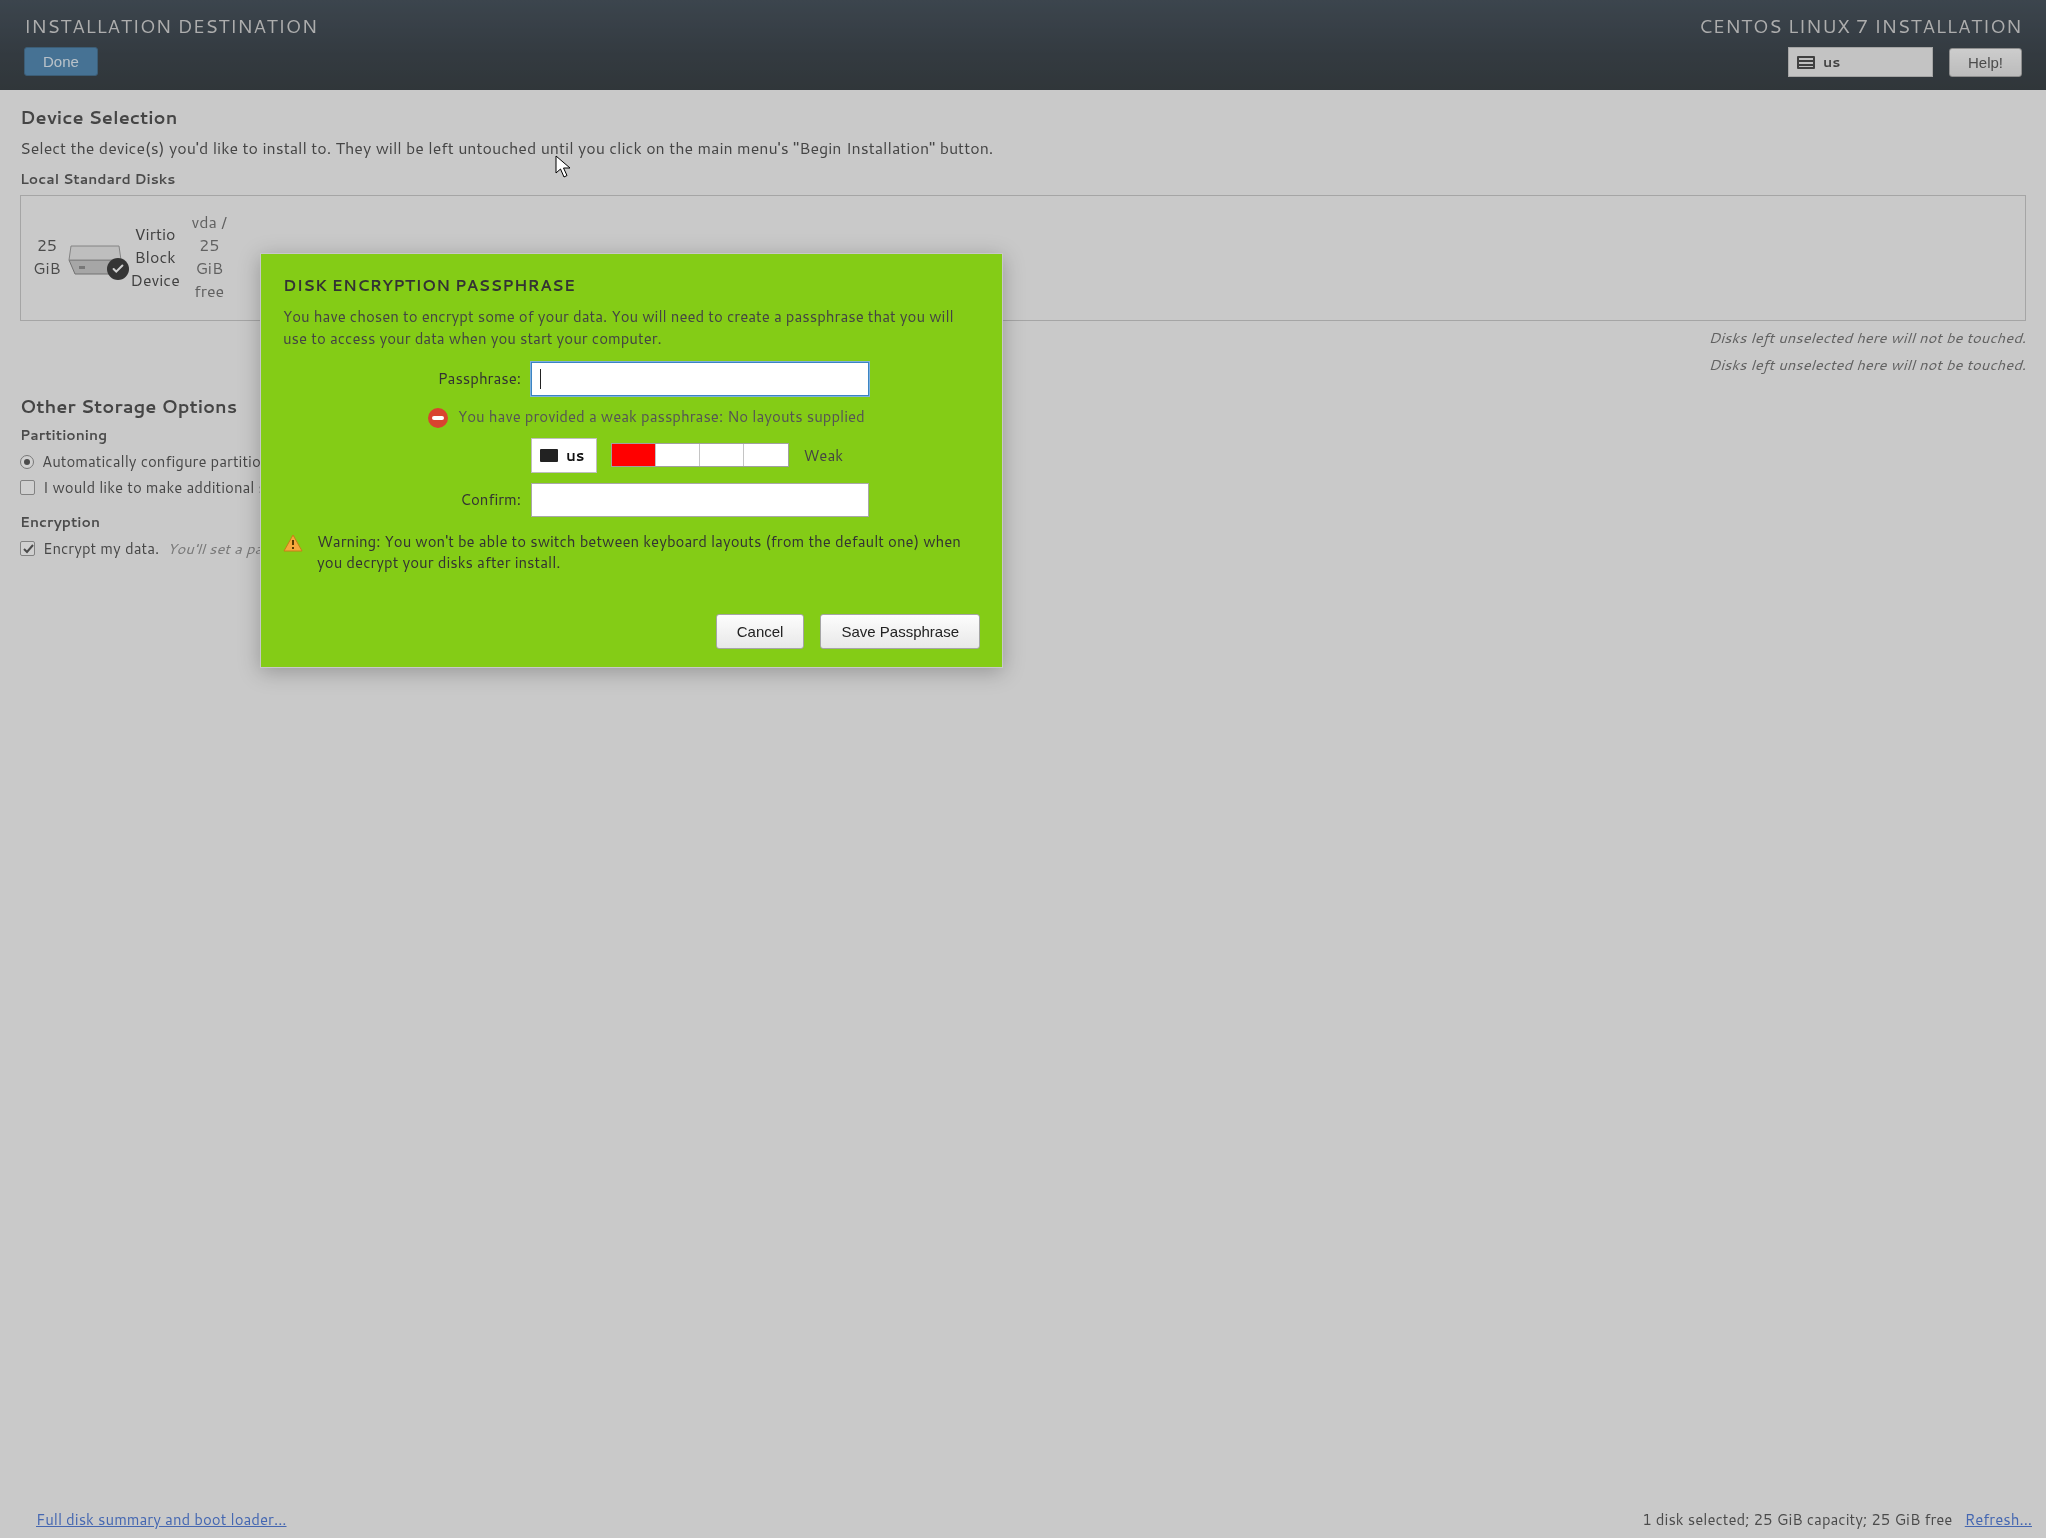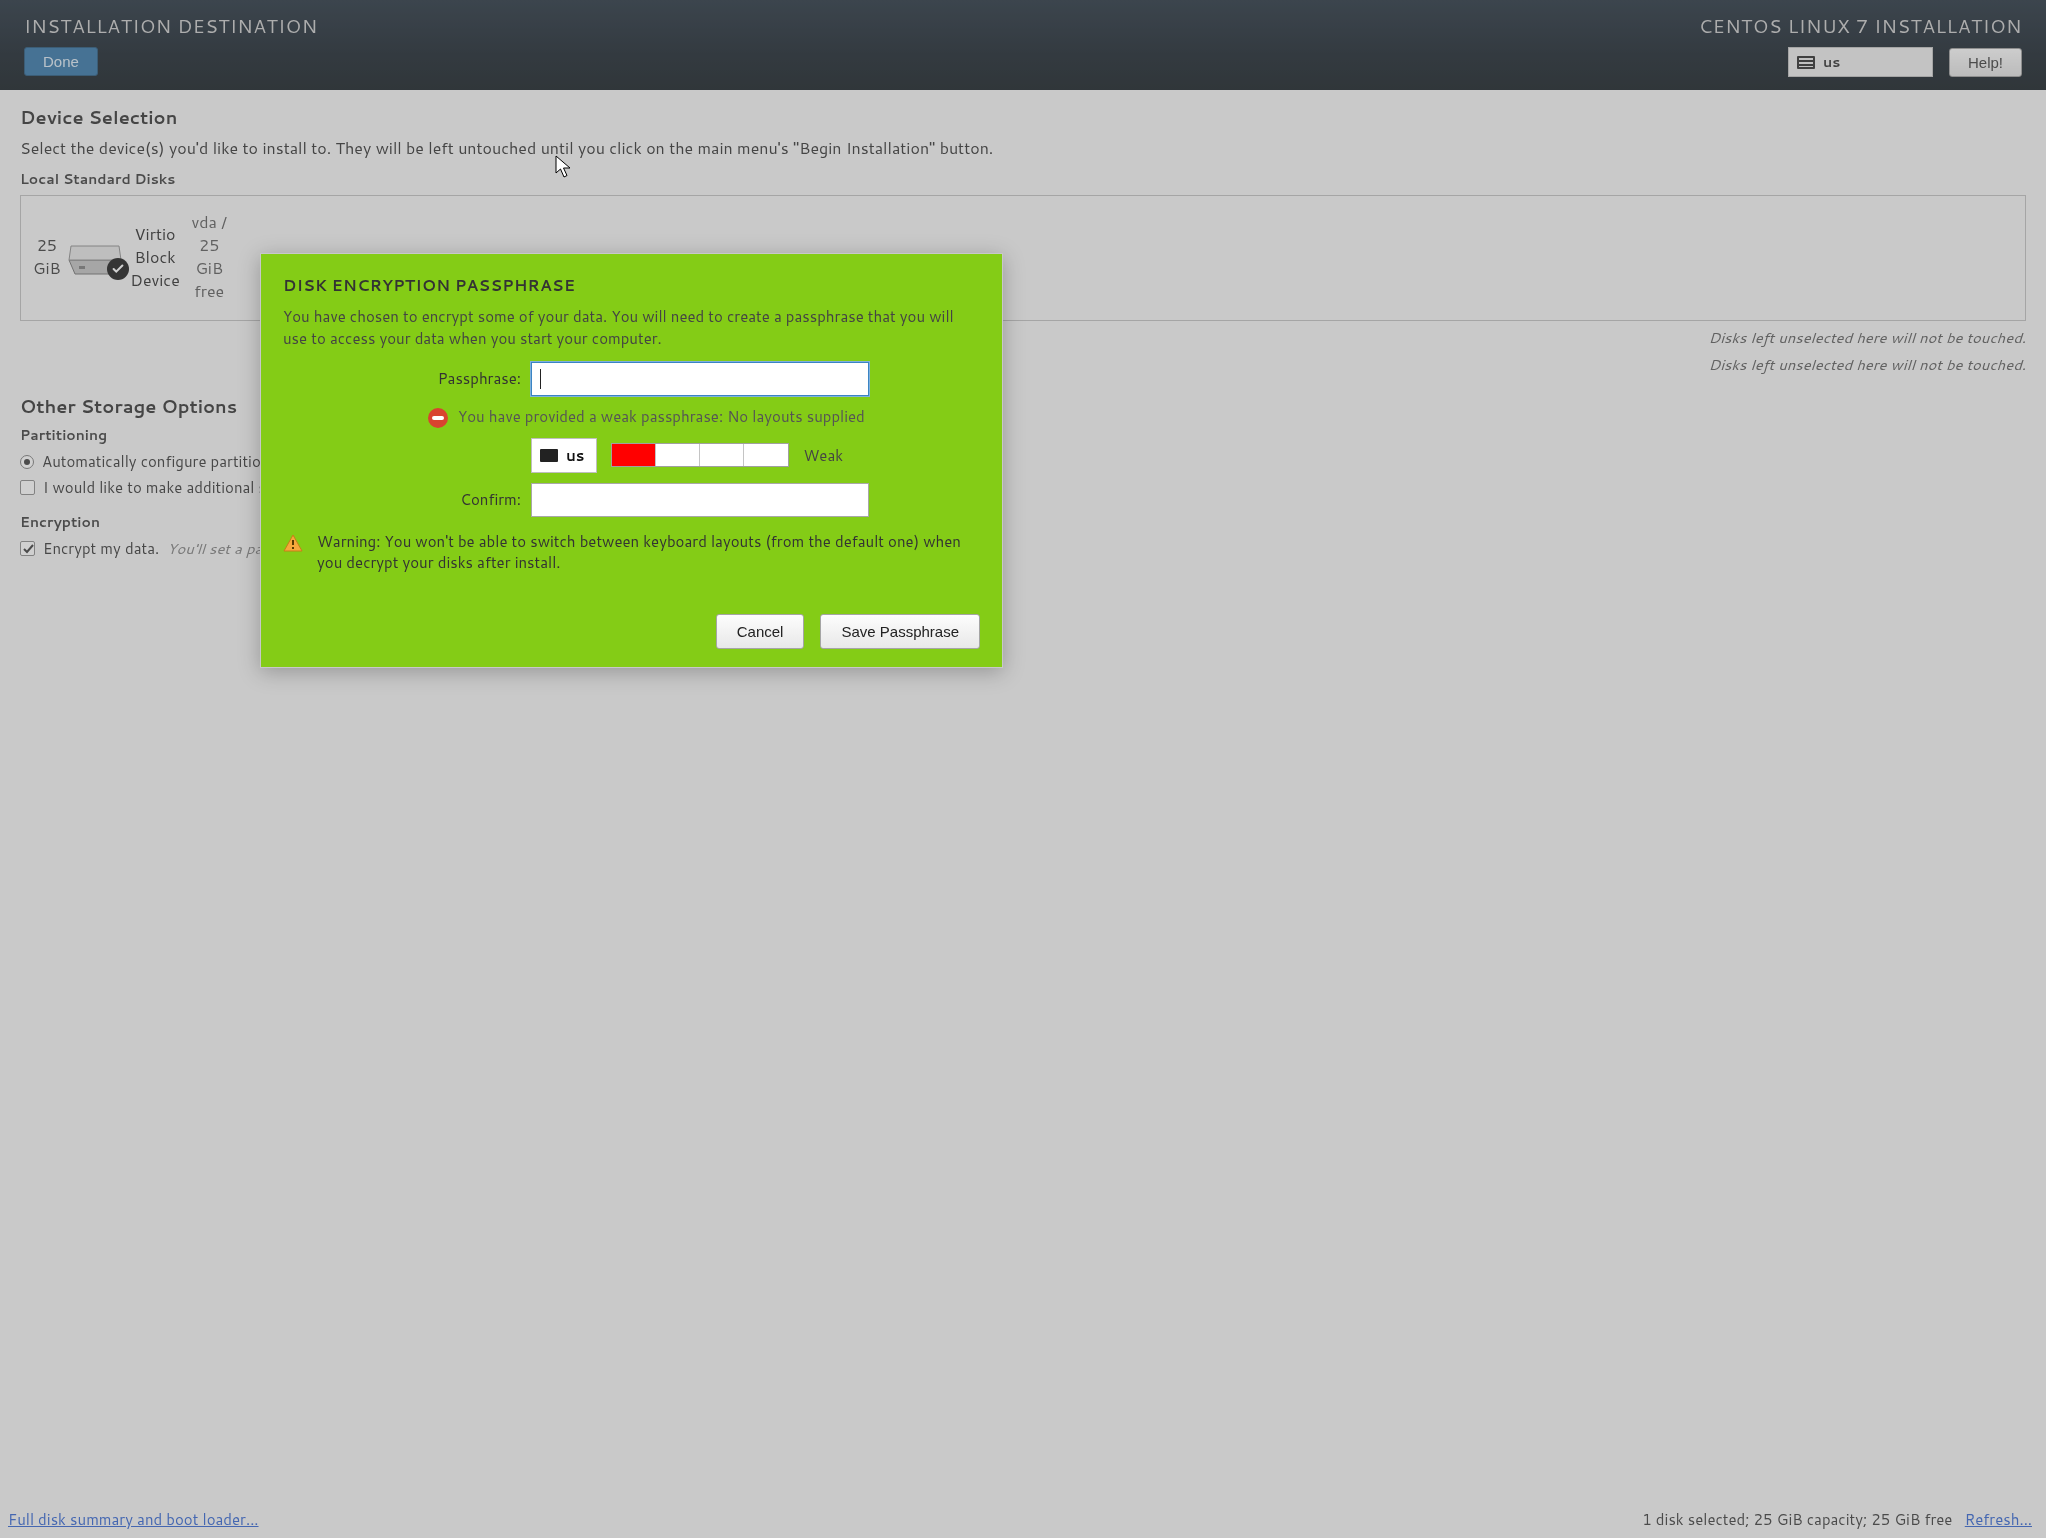--- a/index.html
+++ b/index.html
@@ -129,23 +129,23 @@
 
   .radio-row, .check-row { display:flex; align-items:center; gap:8px; margin:5px 0; font-size:15px;}
   .radio { width:14px;height:14px;border:1px solid #777;border-radius:50%;position:relative;background:#fff;}
   .radio.checked::after{content:"";position:absolute;inset:3px;border-radius:50%;background:#333;}
   .checkbox { width:15px;height:15px;border:1px solid #888;border-radius:2px;background:#fff;position:relative;}
   .checkbox.checked::after{content:"";position:absolute;left:2px;top:-1px;font-size:14px;color:#333;}
   .checkbox.checked svg{position:absolute;left:1px;top:0px;width:13px;height:13px;}
   .muted-it { color:#7a7a7a; font-style:italic;}
 
   .bottombar{
-    position:absolute; left:0; right:0; bottom:0;
+    position:absolute; left:16px; right:0; bottom:0;
     display:flex; justify-content:space-between; align-items:center;
-    padding: 6px 14px 8px 8px;
+    padding: 6px 14px 8px 20px;
     font-size:15px;
     text-align:center;
   }
   .link{ color:#2a5fd0; text-decoration:underline; cursor:pointer;}
   .status-text{ color:#333;}
   
   
   .dim {
     position:absolute; inset:0;
     background: rgba(120,120,120,0.35);

